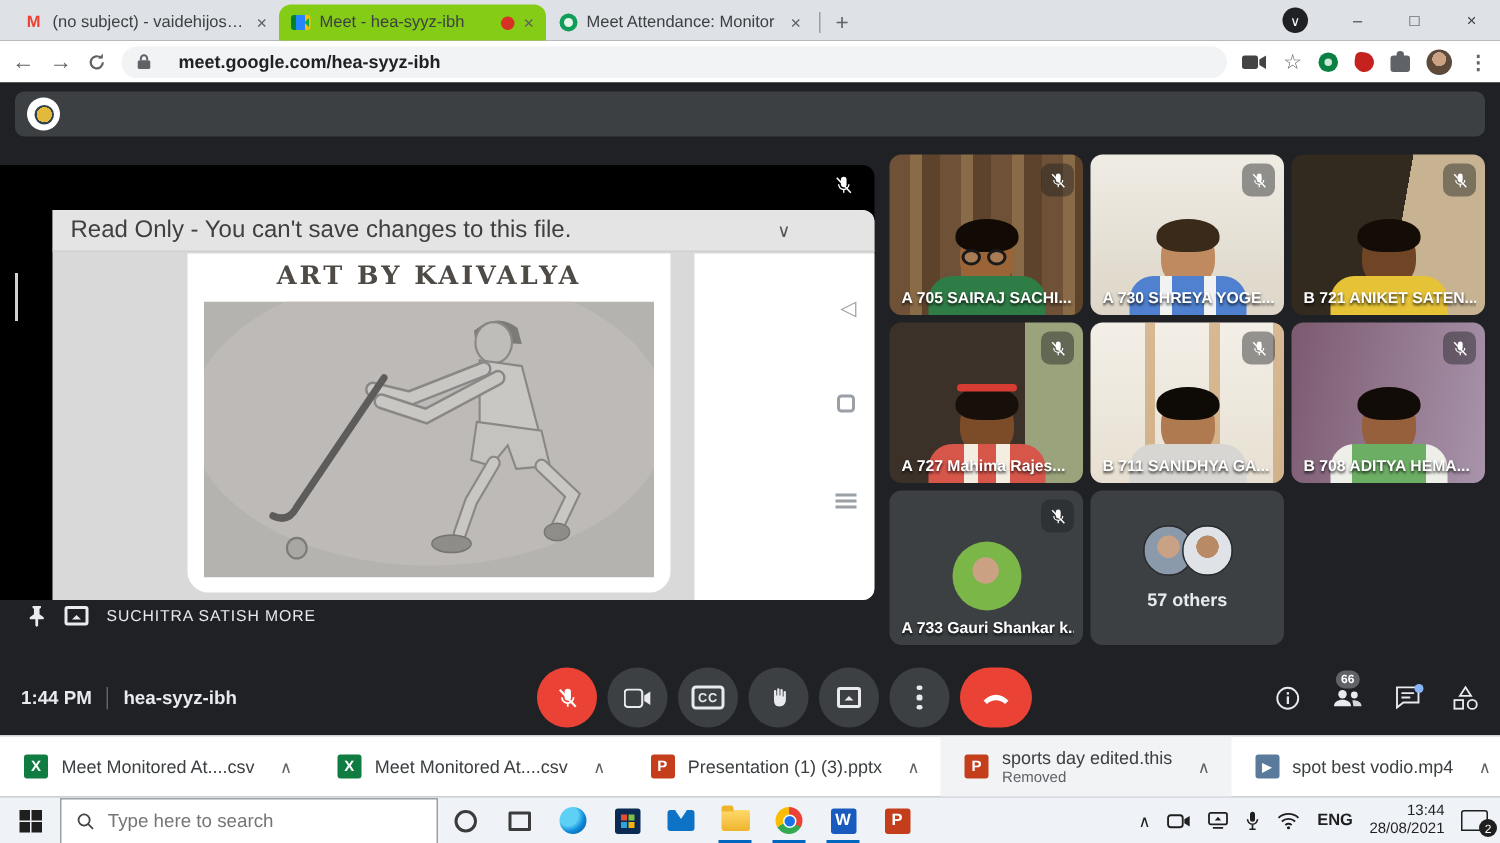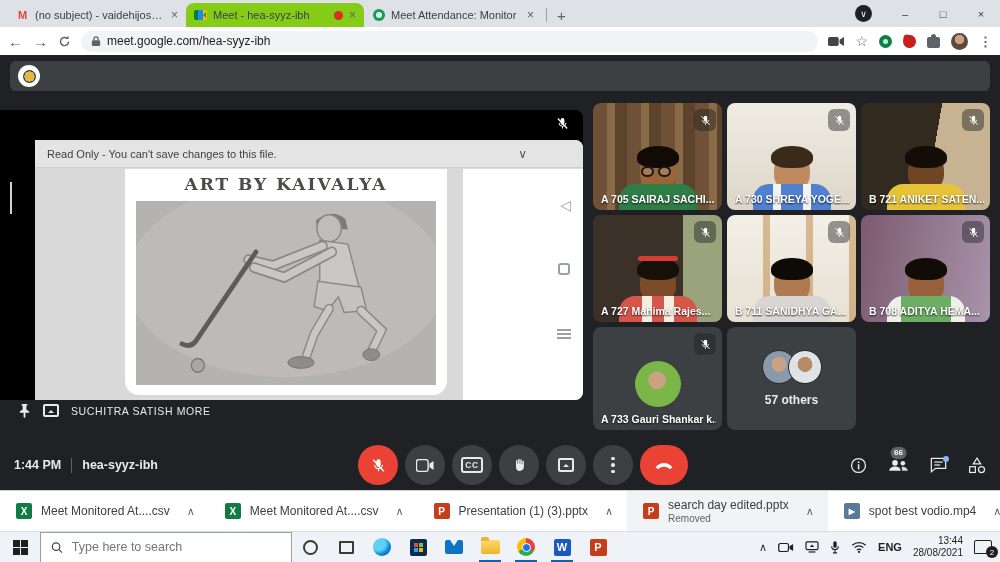--- a/index.html
+++ b/index.html
@@ -21,21 +21,21 @@
   .recdot { width:9px; height:9px; border-radius:50%; background:#d93025; flex:0 0 auto; }
   .tabsep { width:1px; height:14px; background:#9aa0a6; margin:0 4px 5px; }
   .newtab { font-size:15px; color:#5f6368; margin:0 0 3px 6px; }
   .wincontrols { position:absolute; right:0; top:0; height:27px; display:flex; align-items:center; gap:0; }
   .winbtn { width:38px; height:27px; display:flex; align-items:center; justify-content:center; color:#3c4043; font-size:11px; }
   .mediabtn { width:17px; height:17px; border-radius:50%; background:#202124; color:#fff; font-size:9px; display:flex; align-items:center; justify-content:center; margin-right:14px; }
 
   
   .toolbar { height:28px; background:#fff; display:flex; align-items:center; padding:0 8px; gap:10px; }
   .navic { color:#5f6368; font-size:15px; line-height:1; }
-  .addr { flex:1; height:21px; background:#f1f3f4; border-radius:12px; display:flex; align-items:center; gap:6px; padding:0 10px; max-width:740px; }
+  .addr { flex:1; height:21px; background:#f1f3f4; border-radius:12px; display:flex; align-items:center; gap:18px; padding:0 10px; max-width:740px;font-weight:bold; }
   .addr .url { font-size:12px; color:#202124; }
   .tb-icons { display:flex; align-items:center; gap:11px; margin-left:auto; }
   .extgreen { width:13px; height:13px; border-radius:50%; background:#0b8043; position:relative; }
   .extgreen::after{ content:""; position:absolute; inset:4px; border-radius:50%; background:#ceead6; }
   .extred { width:13px; height:13px; border-radius:4px 7px 7px 7px; background:#c5221f; transform:rotate(8deg); }
   .puzzle { width:13px; height:11px; border-radius:2px; background:#5f6368; position:relative; margin-top:3px; }
   .puzzle::before { content:""; position:absolute; top:-3px; left:4px; width:5px; height:5px; border-radius:50%; background:#5f6368; }
   .avatar-sm { width:17px; height:17px; border-radius:50%; background:radial-gradient(circle at 50% 38%,#caa183 0 34%,#5d4a3a 35%); }
 
   
@@ -45,21 +45,21 @@
   .banner .bavatar::after { content:""; width:13px; height:13px; border-radius:50%; background:radial-gradient(circle,#e2b93b 0 55%,#30414f 56%); display:block; }
   .banner .btext { color:#e8eaed; font-size:11.5px; font-weight:bold; letter-spacing:.3px; }
 
   
   .stage { position:absolute; left:0; top:55px; width:583px; height:290px; background:#000; border-radius:0 8px 8px 0; }
   .stage .dash { position:absolute; left:10px; top:72px; width:2px; height:32px; background:#cfd1d3; }
   .micchip { position:absolute; top:6px; right:6px; width:22px; height:22px; border-radius:6px; background:rgba(32,33,36,.45); display:flex; align-items:center; justify-content:center; }
   .micchip.bare { background:transparent; top:2px; right:10px; }
   .shared { position:absolute; left:35px; right:0; top:30px; bottom:0; background:#d9d9d9; overflow:hidden; border-radius:0 8px 8px 0; }
   .robar { position:absolute; left:0; right:0; top:0; height:28px; background:#e4e4e4; border-bottom:1px solid #cfcfcf; display:flex; align-items:center; padding:0 12px; }
-  .robar .rotext { font-size:11px; color:#3f3f3f; }
+  .robar .rotext { font-size:16px; color:#3f3f3f; }
   .robar .rochev { margin-left:auto; margin-right:44px; color:#555; font-size:12px; }
   .pcontent { position:absolute; left:0; right:0; top:29px; bottom:0;border-radius:10px; }
   .slide { position:absolute; left:90px; width:322px; top:0; bottom:5px; background:#fff; border-radius:0 0 14px 14px; }
   .slide h1 { text-align:center; font-family:"DejaVu Serif", serif; font-size:17px; letter-spacing:2px; color:#4e4a46; font-weight:bold; padding-top:5px; }
   .photo { position:absolute; left:11px; right:11px; top:32px; bottom:10px; }
   .photo svg { width:100%; height:100%; display:block; }
   .navpanel { position:absolute; left:428px; right:0; top:0; bottom:0; background:#fff; }
   .navpanel .aback { position:absolute; right:12px; top:28px; color:#9aa0a6; font-size:14px; }
   .navpanel .ahome { position:absolute; right:13px; top:94px; width:12px; height:12px; border:2px solid #9aa0a6; border-radius:3px; }
   .navpanel .amenu { position:absolute; right:12px; top:158px; width:14px; }
@@ -536,21 +536,21 @@
     <div class="dlsep"></div>
     <div class="dlitem">
       <span class="fico ppt">P</span>
       <span class="dlname">Presentation (1) (3).pptx</span>
       <span class="dlchev">∧</span>
     </div>
     <div class="dlsep"></div>
     <div class="dlitem hl">
       <span class="fico ppt">P</span>
       <span>
-        <span class="dlname" style="display:block;">search day edited.pptx</span>
+        <span class="dlname" style="display:block;">sports day edited.this</span>
         <span class="dlsub" style="display:block;">Removed</span>
       </span>
       <span class="dlchev">∧</span>
     </div>
     <div class="dlsep"></div>
     <div class="dlitem">
       <span class="fico mp4">▶</span>
       <span class="dlname">spot best vodio.mp4</span>
       <span class="dlchev">∧</span>
     </div>

